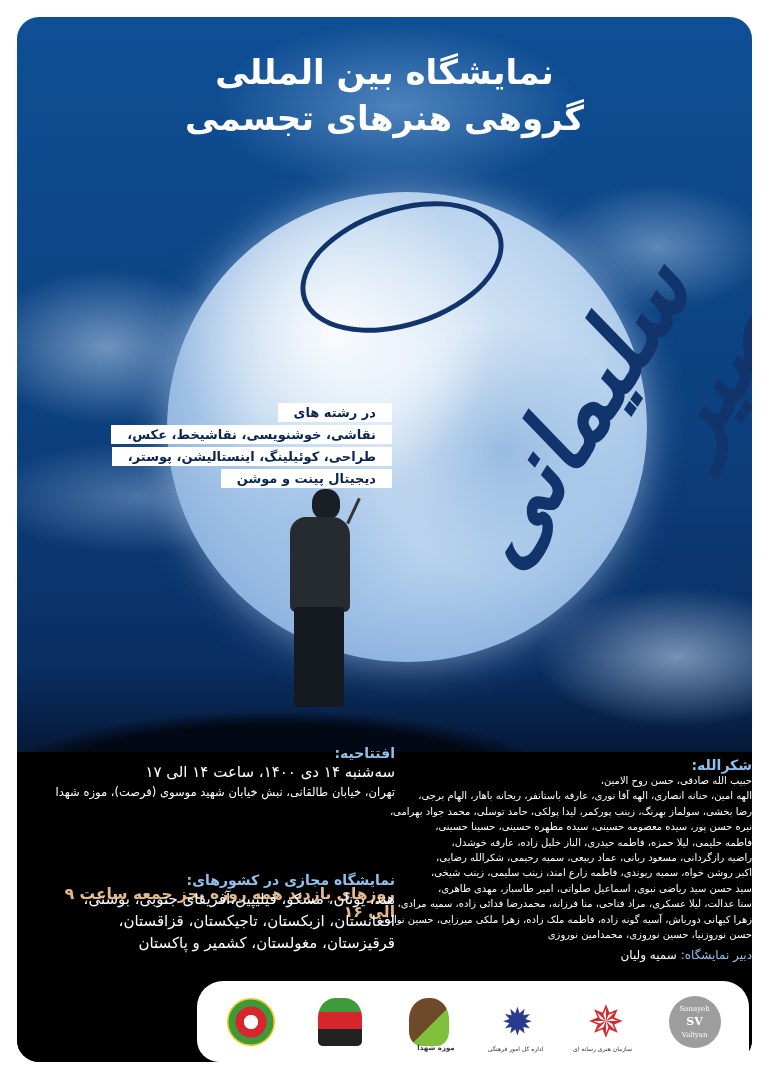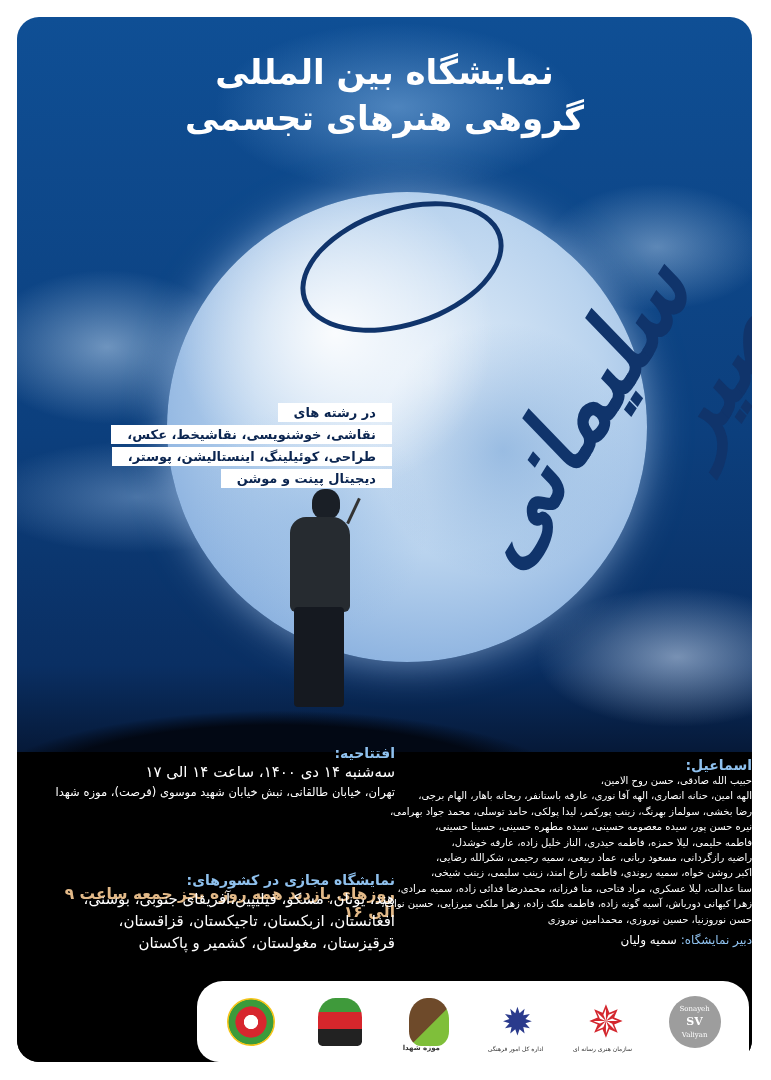--- a/index.html
+++ b/index.html
@@ -80,21 +80,21 @@
     border-radius: 26px 26px 0 22px; display: flex; flex-direction: row-reverse; align-items: center;
     justify-content: space-around; padding: 0 10px; box-sizing: border-box;
   }
   .logo { width: 52px; height: 52px; display: flex; align-items: center; justify-content: center; position: relative; }
   .logo-sonayeh { border-radius: 50%; background: #9d9d9d; color: #fff; font-size: 7px; text-align: center; font-family: "DejaVu Serif", serif; line-height: 10px; justify-content: center; }
   .logo-star-red { color: #d4272e; font-size: 44px; line-height: 52px; }
   .logo-star-blue { color: #2a3a8c; font-size: 38px; line-height: 40px; }
   .logo-shohada { width: 40px; height: 48px; border-radius: 45% 45% 30% 30%; background: linear-gradient(135deg,#6e4a2a 55%,#7fbf3a 56%); }
   .logo-bonyad { width: 44px; height: 48px; background: linear-gradient(180deg,#3f9a3b 0 30%,#d6262c 30% 65%,#222 65%); border-radius: 40% 40% 10% 10%; }
   .logo-green { width: 48px; height: 48px; border-radius: 50%; background: radial-gradient(circle, #ffffff 20%, #d7262e 22% 45%, #3b9b3b 47% 65%, #f3c419 67%); }
-  .logo-caption { position: absolute; bottom: -4px; left: 0; right: 0; font-size: 6px; text-align: left; color: #333; direction: rtl; white-space: nowrap; }
+  .logo-caption { position: absolute; bottom: -4px; left: 6px; right: 0; font-size: 6px; text-align: right; color: #333; direction: rtl; white-space: nowrap; }
 </style>
 </head>
 <body>
 
 <div class="poster">
   <div class="moon"></div>
 
   <div class="title">
     <div class="l1">نمایشگاه بین المللی</div>
     <div class="l2">گروهی هنرهای تجسمی</div>
@@ -131,28 +131,29 @@
   <div class="visit">روزهای بازدید همه روزه بجز جمعه ساعت ۹ الی ۱۶</div>
 
   <div class="virtual">
     <div class="label-blue">نمایشگاه مجازی در کشورهای:</div>
     <div class="countries">هند، یونان، مسکو، فیلیپین،آفریقای جنوبی، بوسنی،</div>
     <div class="countries">افغانستان، ازبکستان، تاجیکستان، قزاقستان،</div>
     <div class="countries">قرقیزستان، مغولستان، کشمیر و پاکستان</div>
   </div>
 
   <div class="artists">
-    <div class="label-blue head-label">اسماعیل:</div>
+    <div class="label-blue head-label">شکرالله:</div>
     <div class="row">حبیب الله صادقی، حسن روح الامین،</div>
     <div class="row">الهه امین، حنانه انصاری، الهه آقا نوری، عارفه باستانفر، ریحانه باهار، الهام برجی،</div>
     <div class="row">رضا بخشی، سولماز بهرنگ، زینب پورکمر، لیدا پولکی، حامد توسلی، محمد جواد بهرامی،</div>
     <div class="row">نیره حسن پور، سیده معصومه حسینی، سیده مطهره حسینی، حسینا حسینی،</div>
     <div class="row">فاطمه حلیمی، لیلا حمزه، فاطمه حیدری، الناز خلیل زاده، عارفه خوشدل،</div>
     <div class="row">راضیه رازگردانی، مسعود ربانی، عماد ربیعی، سمیه رحیمی، شکرالله رضایی،</div>
     <div class="row">اکبر روشن خواه، سمیه ریوندی، فاطمه زارع امند، زینب سلیمی، زینب شیخی،</div>
+    <div class="row">سید حسن سید ریاضی نبوی، اسماعیل صلواتی، امیر طاسباز، مهدی طاهری،</div>
     <div class="row">سنا عدالت، لیلا عسکری، مراد فتاحی، منا فرزانه، محمدرضا فدائی زاده، سمیه مرادی،</div>
     <div class="row">زهرا کیهانی دورباش، آسیه گونه زاده، فاطمه ملک زاده، زهرا ملکی میرزایی، حسین نواب،</div>
     <div class="row">حسن نوروزنیا، حسین نوروزی، محمدامین نوروزی</div>
     <div class="secretary">
       <span class="k">دبیر نمایشگاه:</span>
       <span class="v">سمیه ولیان</span>
     </div>
   </div>
 </div>
 

